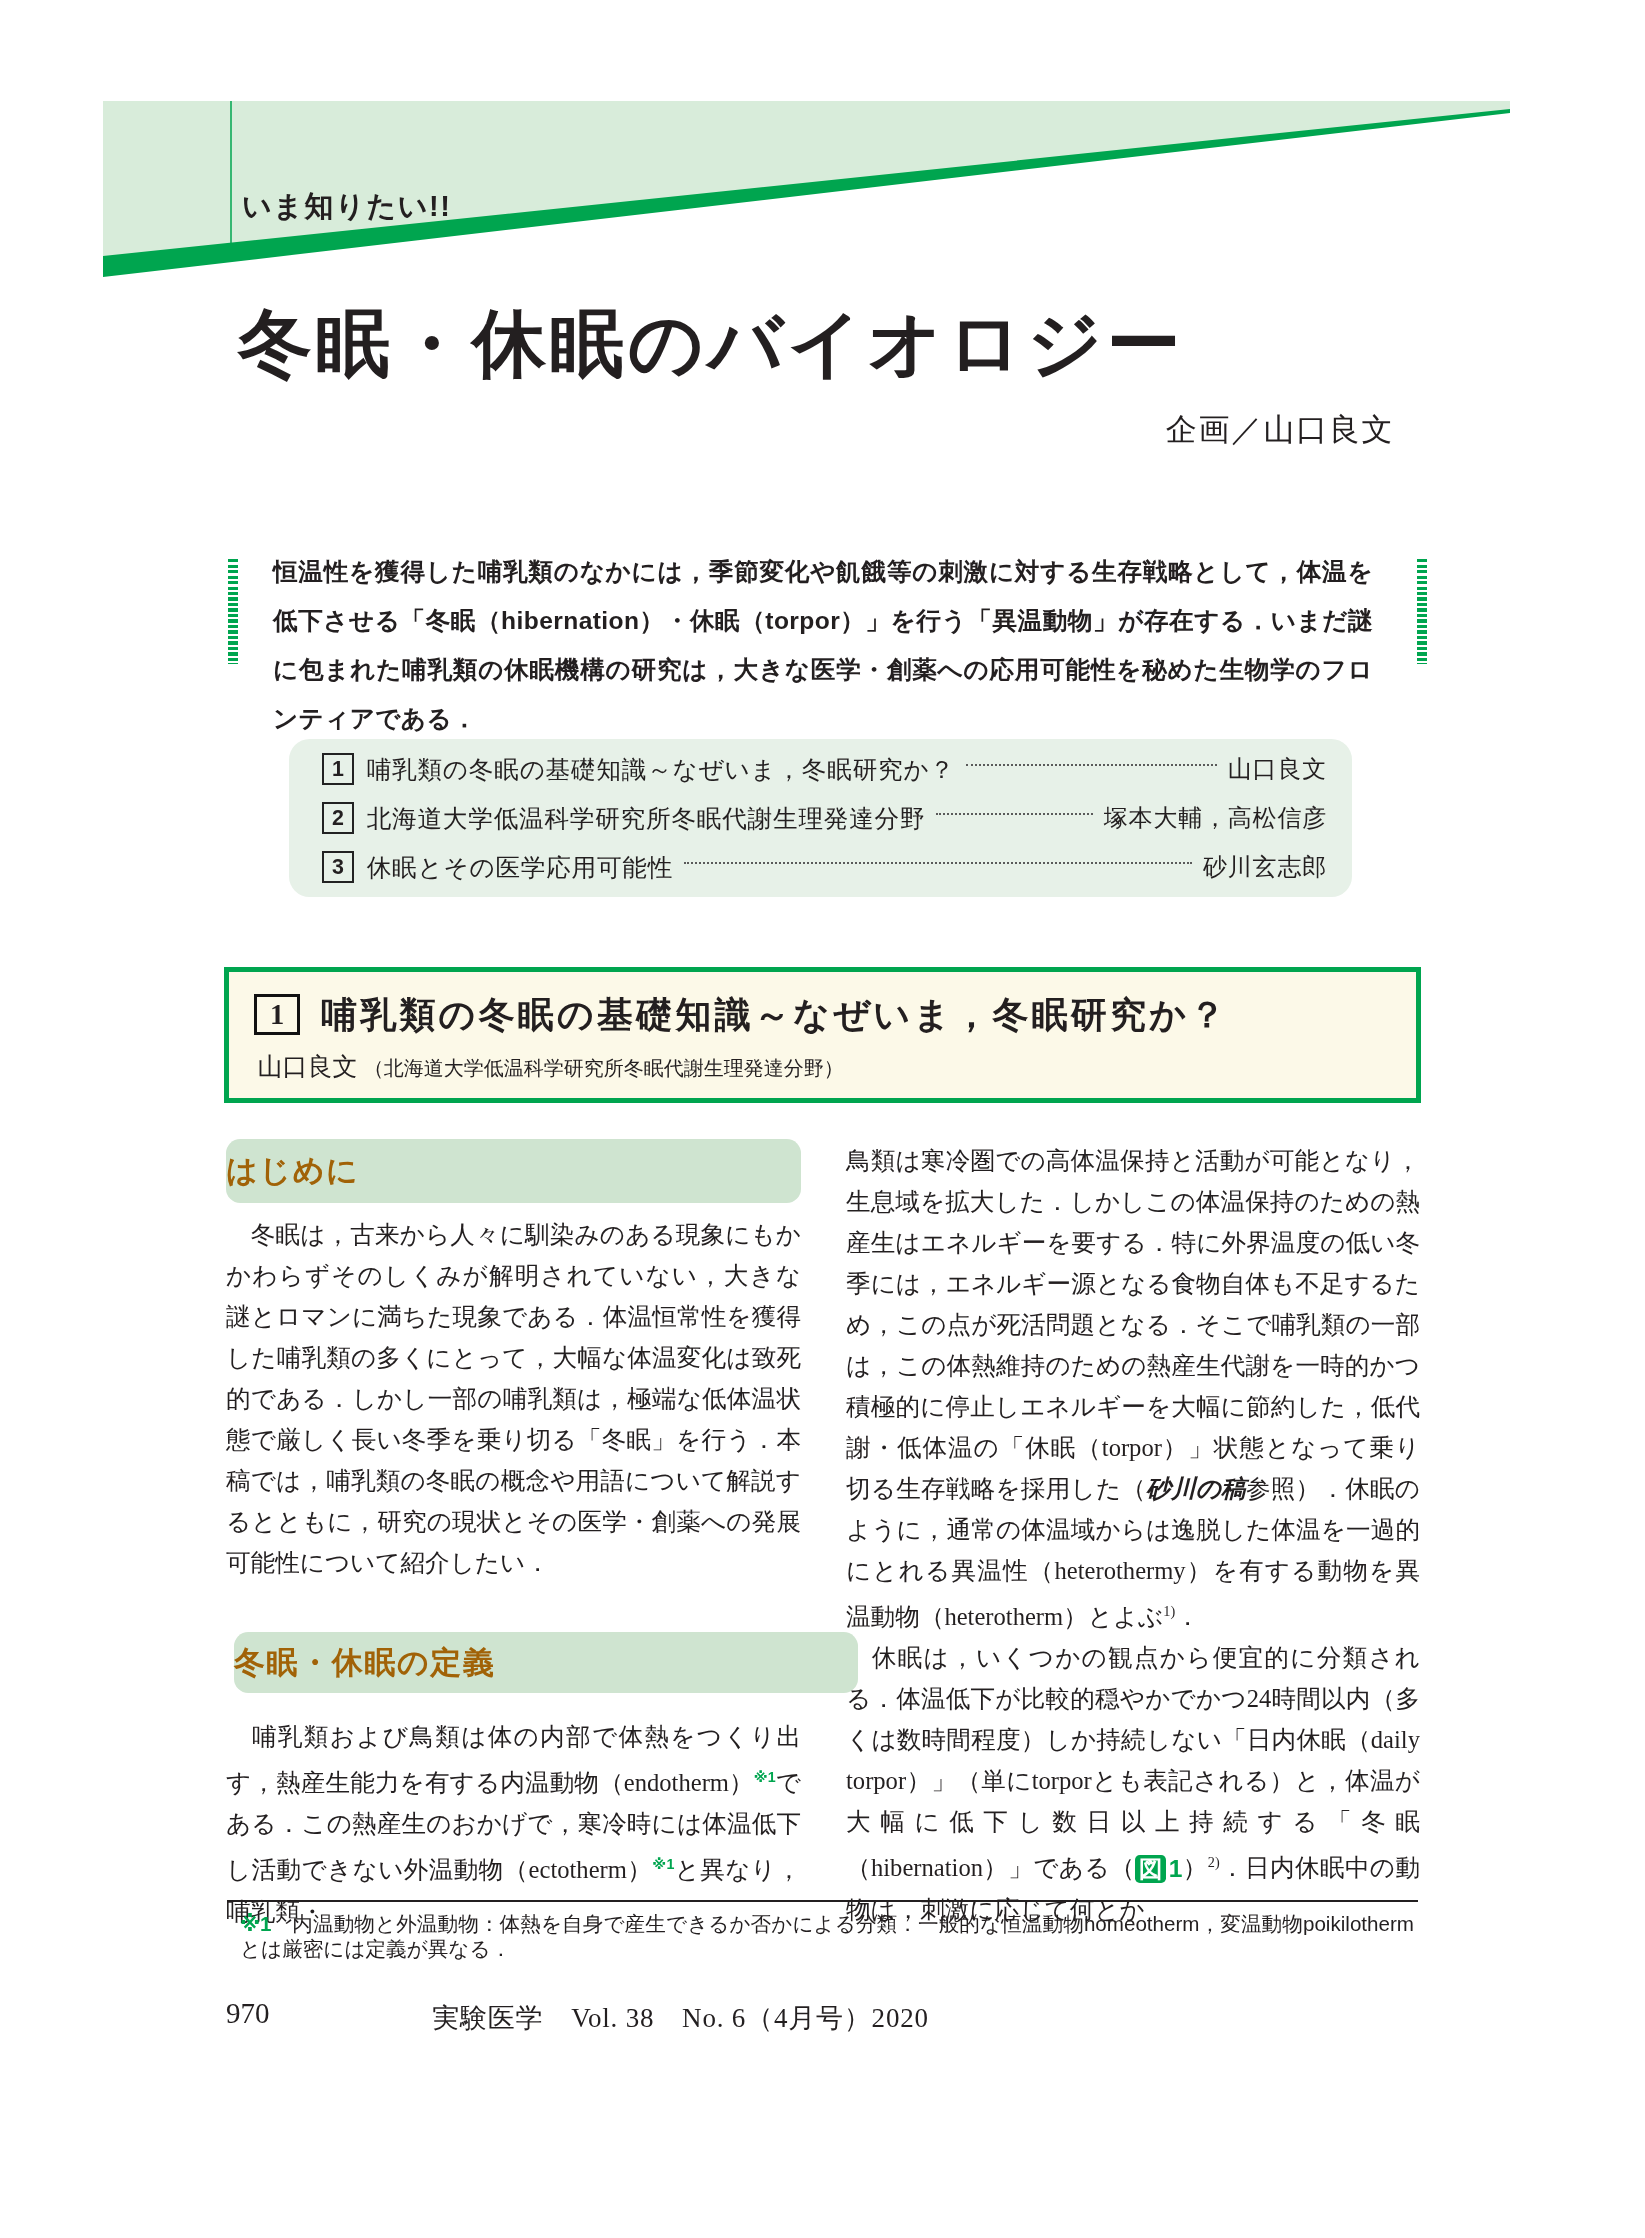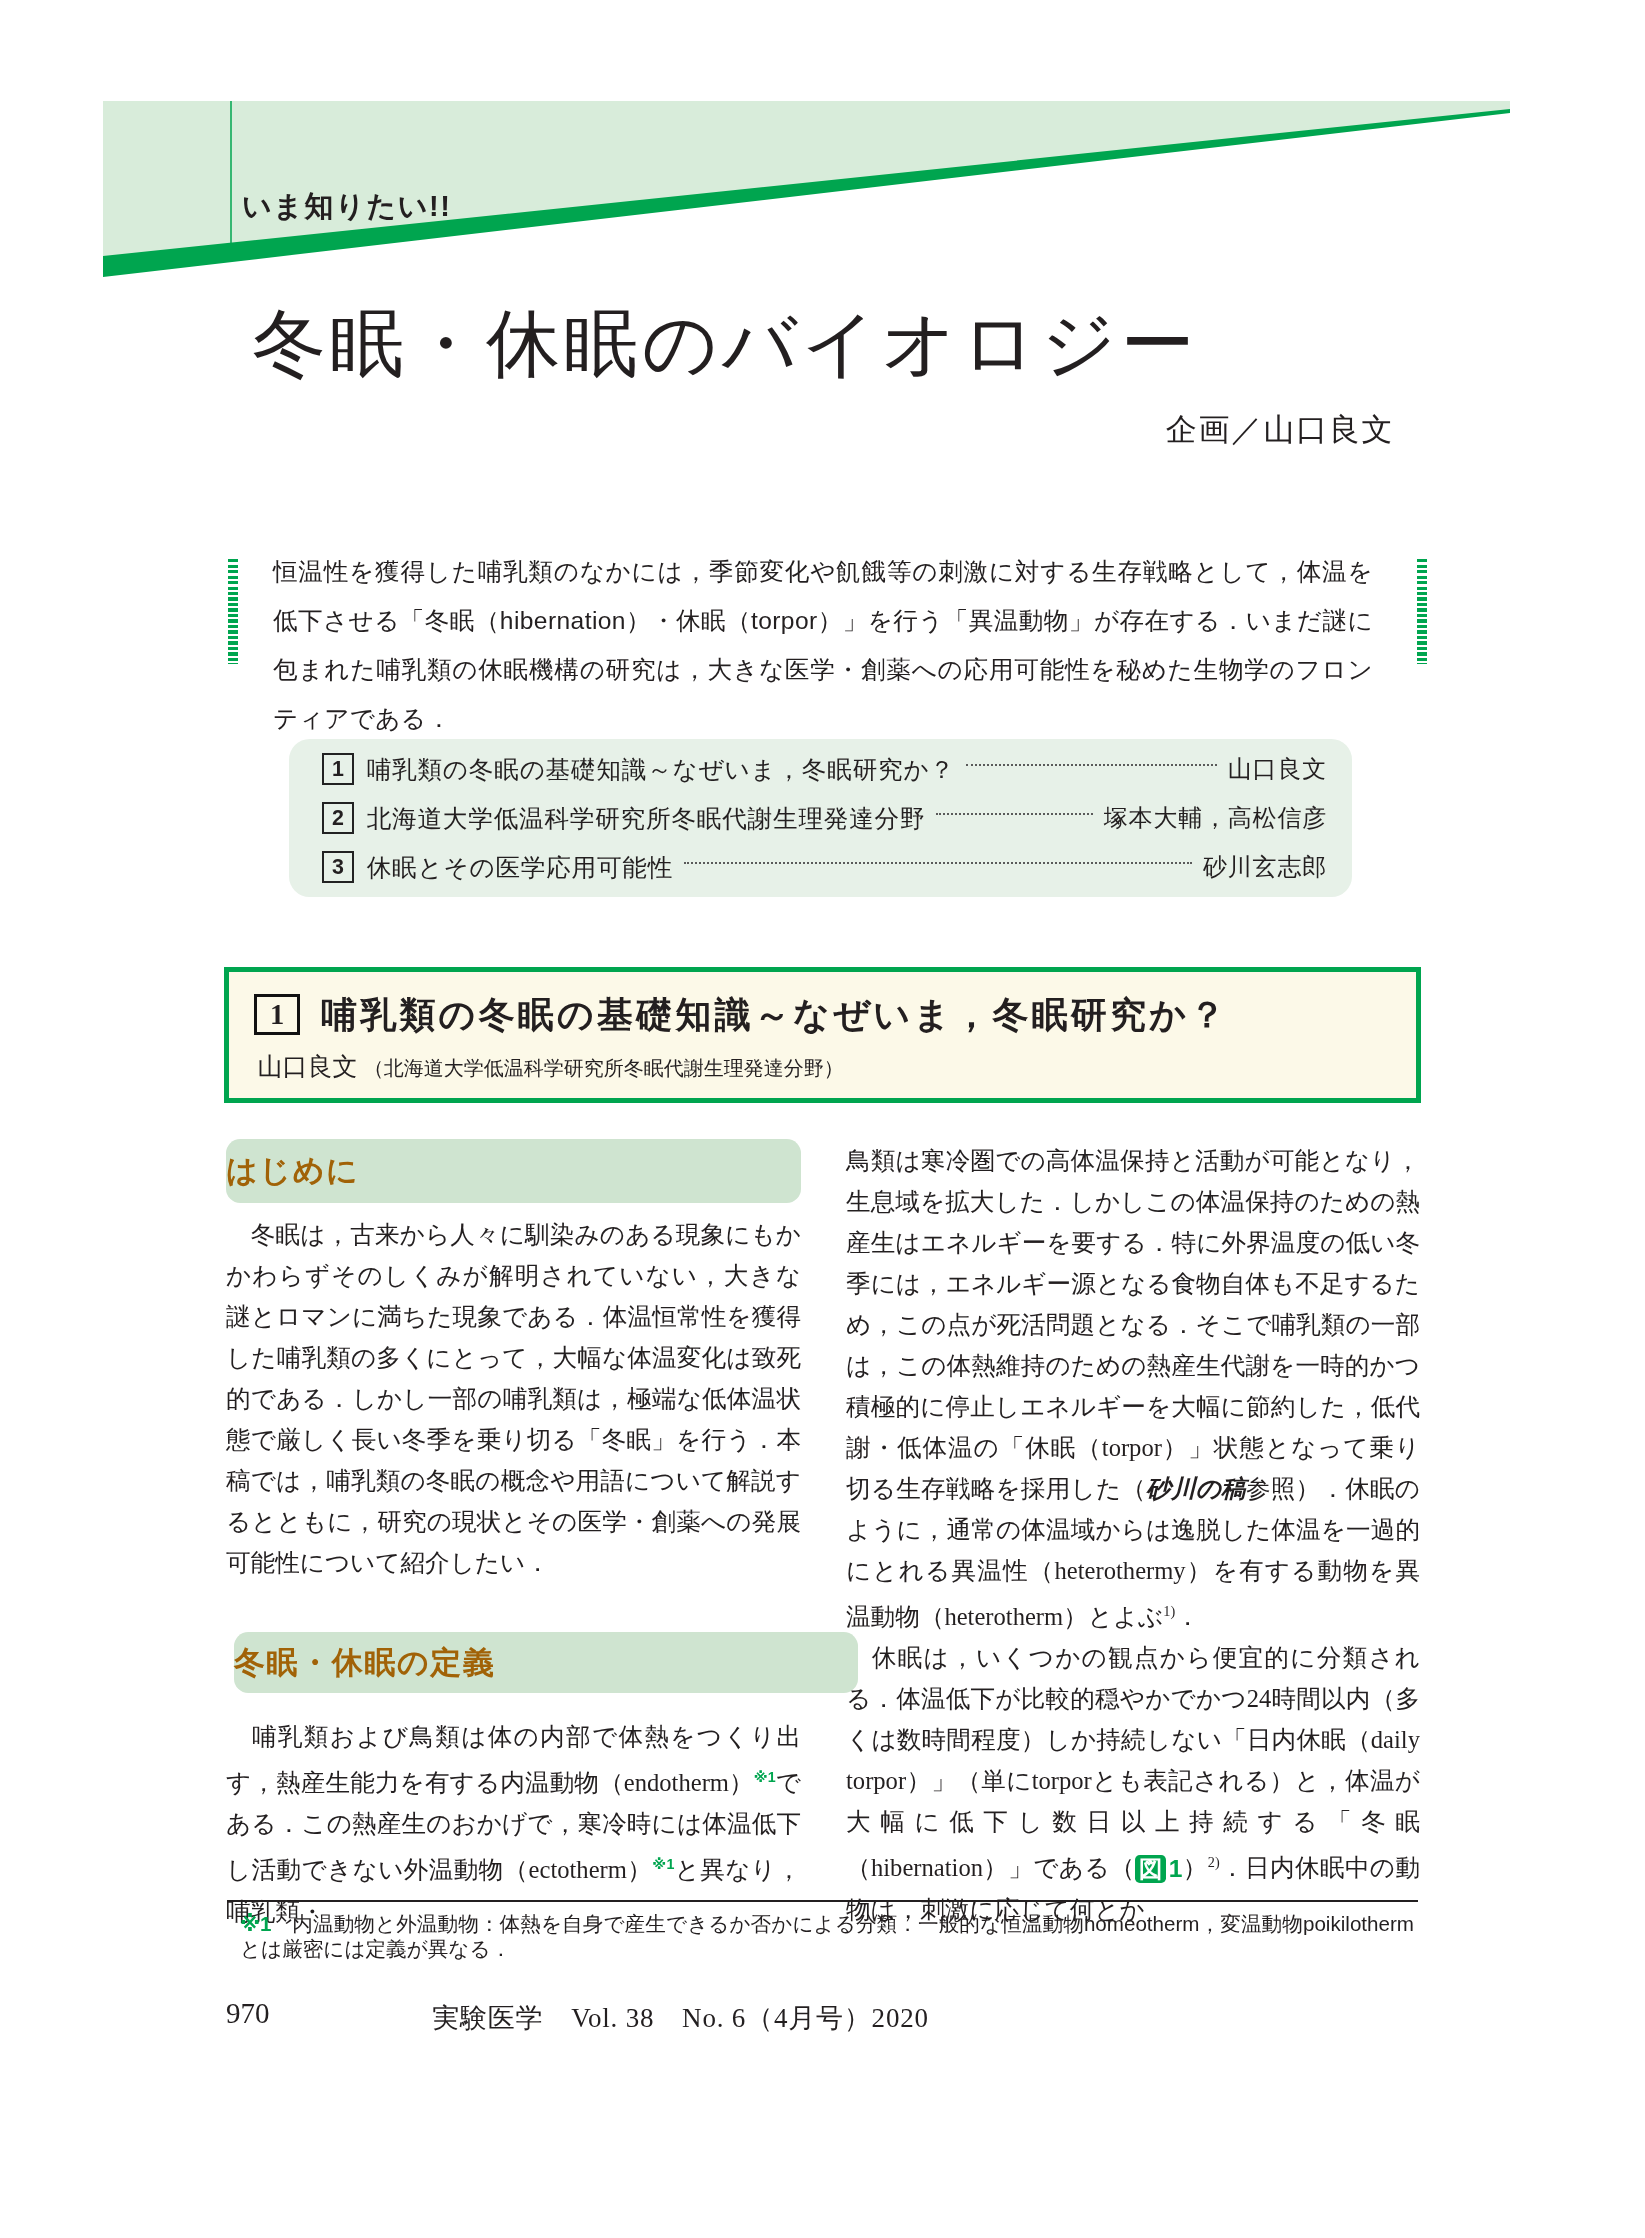--- a/index.html
+++ b/index.html
@@ -34,30 +34,30 @@
   .banner-vline{
     left:230px;top:101px;width:2.4px;height:146px;
     background:var(--accent_green,#00a54f);opacity:.75;
   }
   .banner-label{
     left:242px;top:187px;font-size:29px;font-weight:bold;letter-spacing:1.6px;
   }
 
   
   .main-title{
-    left:238px;top:295px;font-size:74px;font-weight:normal;letter-spacing:4px;white-space:nowrap;margin-left:14px;
+    left:238px;top:295px;font-size:74px;font-weight:bold;letter-spacing:4px;white-space:nowrap;
   }
   .credit{
     left:1094px;top:409px;width:300px;text-align:right;font-size:31px;letter-spacing:1.6px;
   }
 
   
   .abstract-text{
     left:273px;top:547px;width:1100px;font-size:24.6px;line-height:49px;
-    text-align:justify;letter-spacing:0.4px;
+    text-align:justify;letter-spacing:0.4px;font-weight:bold;
   }
   .abstract-dash{
     top:559px;width:10.3px;height:105px;
     background:repeating-linear-gradient(to bottom,var(--accent_green,#00a54f) 0 3.2px,transparent 3.2px 5.5px);
   }
   .dash-left{left:228px;}
   .dash-right{left:1417px;}
 
   
   .toc-box{

